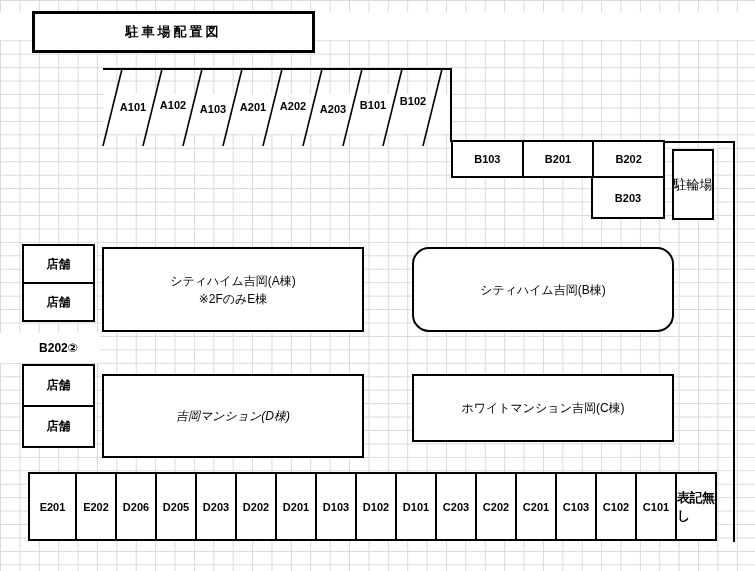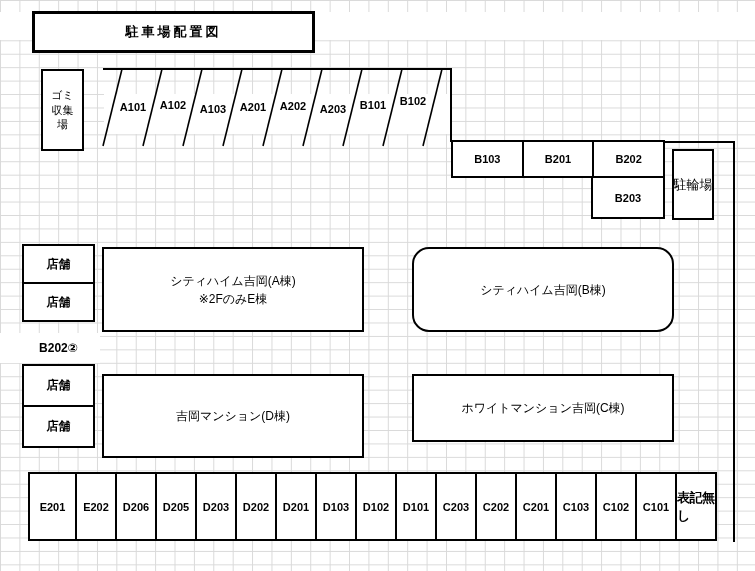--- a/index.html
+++ b/index.html
@@ -61,23 +61,20 @@
     <path d="M303 146 L322 69" stroke="#000" stroke-width="1.6"></path>
     <path d="M343 146 L362 69" stroke="#000" stroke-width="1.6"></path>
     <path d="M383 146 L402 69" stroke="#000" stroke-width="1.6"></path>
     <path d="M423 146 L442 69" stroke="#000" stroke-width="1.6"></path>
   </svg>
 
   <div class="box center title-box" style="left:32px;top:11px;width:283px;height:42px;">
     <span>駐車場配置図</span>
   </div>
 
-  <div class="box center garbage-box" style="left:41px;top:69px;width:43px;height:82px;">
-    <div class="inner">ゴミ収集場</div>
-  </div>
 
   <div class="diag-label" style="left:113px;top:97px;">A101</div>
   <div class="diag-label" style="left:153px;top:95px;">A102</div>
   <div class="diag-label" style="left:193px;top:99px;">A103</div>
   <div class="diag-label" style="left:233px;top:97px;">A201</div>
   <div class="diag-label" style="left:273px;top:96px;">A202</div>
   <div class="diag-label" style="left:313px;top:99px;">A203</div>
   <div class="diag-label" style="left:353px;top:95px;">B101</div>
   <div class="diag-label" style="left:393px;top:91px;">B102</div>
 
@@ -109,21 +106,21 @@
 
   <div class="box center building" style="left:102px;top:247px;width:262px;height:85px;">
     <div>シティハイム吉岡(A棟)</div>
     <div>※2FのみE棟</div>
   </div>
 
   <div class="box center building" style="left:412px;top:247px;width:262px;height:85px;border-radius:17px;">
     <div>シティハイム吉岡(B棟)</div>
   </div>
 
-  <div class="box center building" style="left:102px;top:374px;width:262px;height:84px;">
+  <div class="box center building" style="left:102px;top:374px;width:262px;height:84px;font-style:italic;">
     <div>吉岡マンション(D棟)</div>
   </div>
 
   <div class="box center building" style="left:412px;top:374px;width:262px;height:68px;">
     <div>ホワイトマンション吉岡(C棟)</div>
   </div>
 
   <div class="box space-row bottom-row" style="left:28px;top:472px;width:689px;height:69px;">
     <div class="cell first">E201</div>
     <div class="cell">E202</div>

